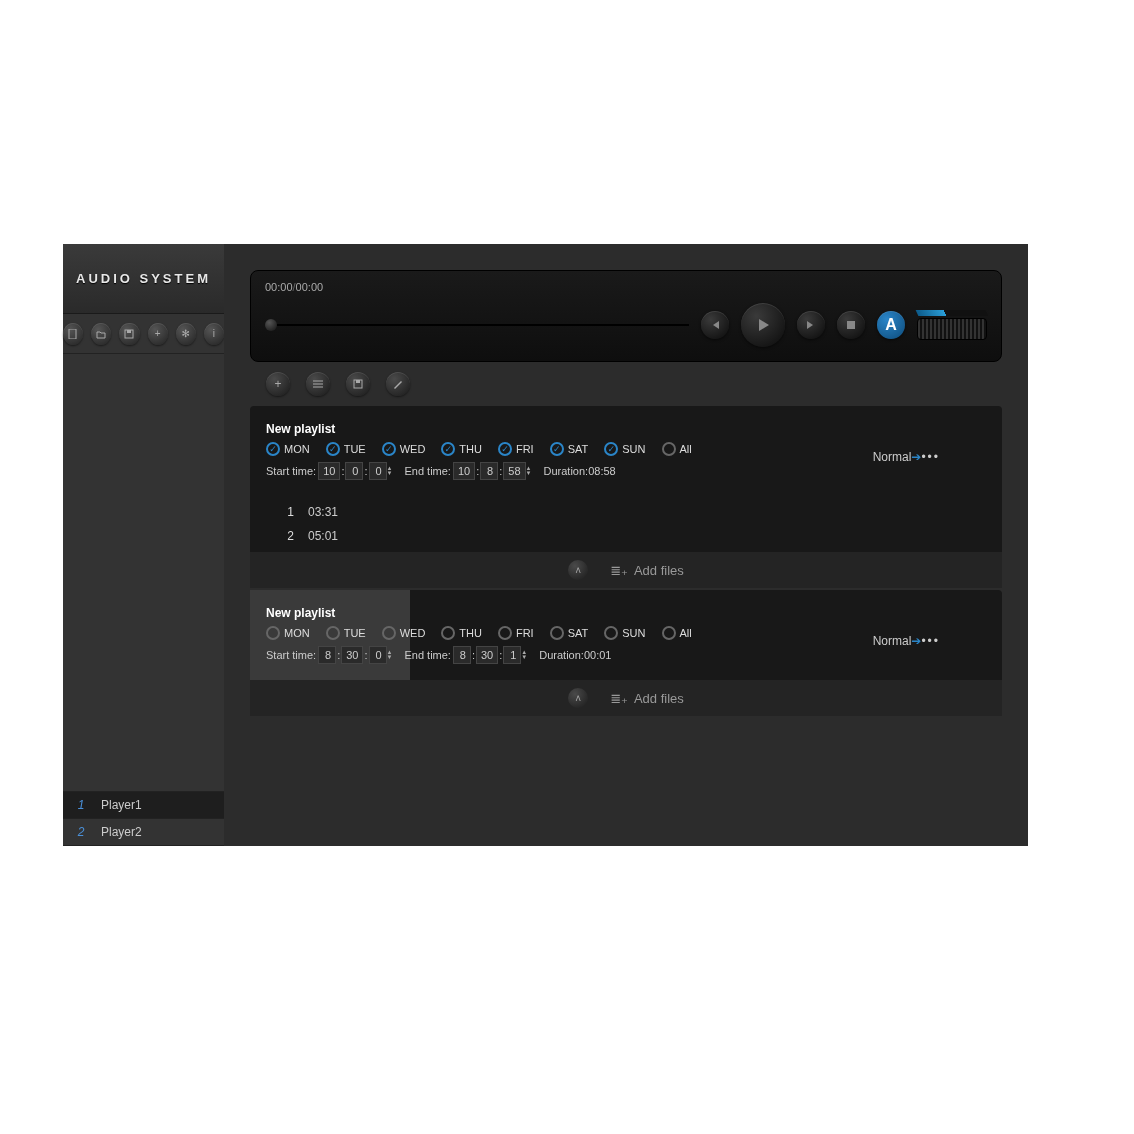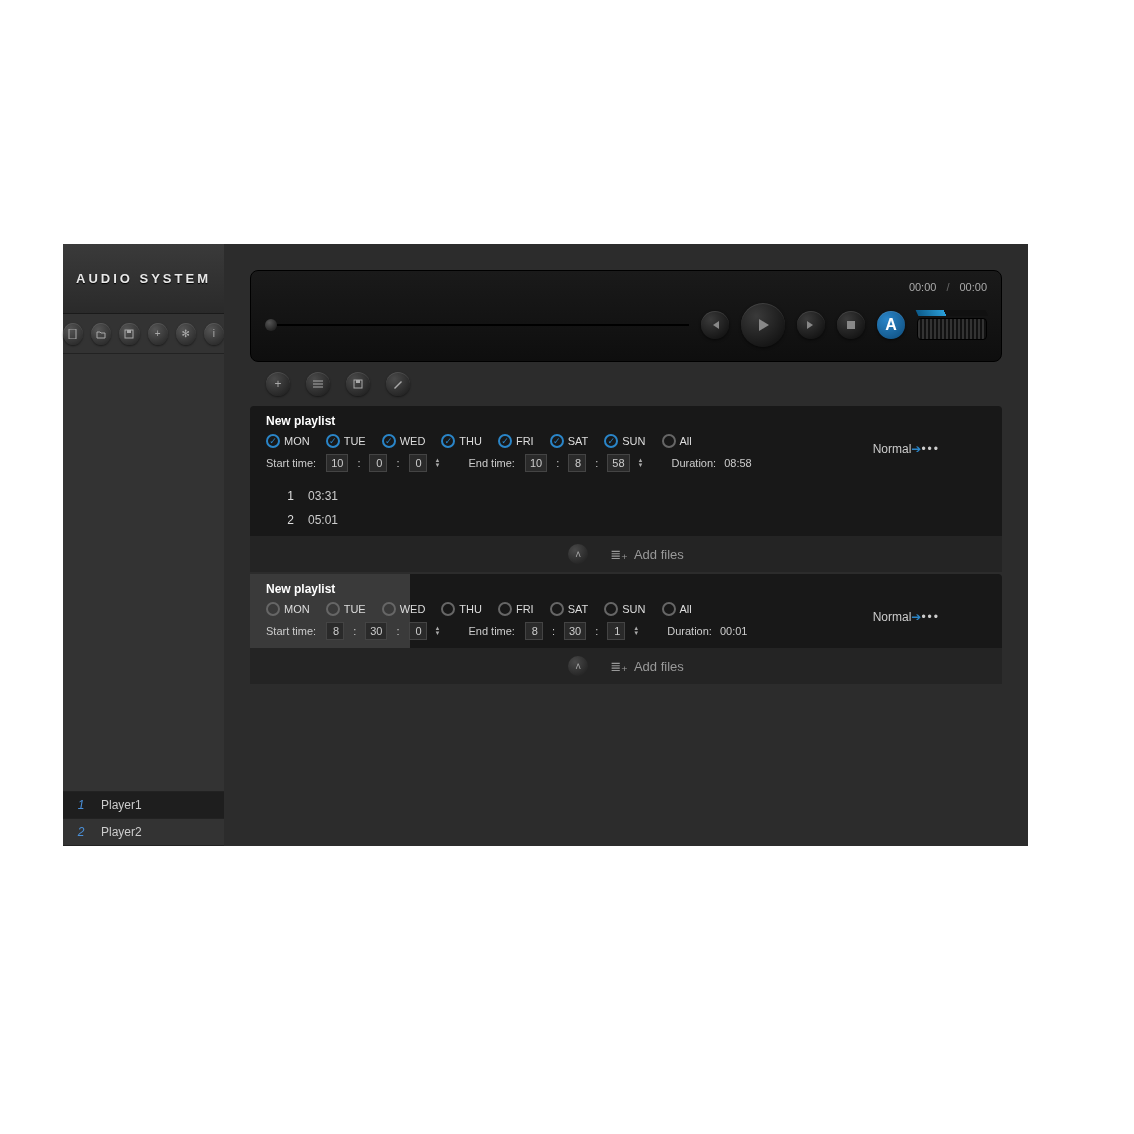--- a/index.html
+++ b/index.html
@@ -12,43 +12,43 @@
 .app-title{color:#e8e8e8;font-size:13px;font-weight:bold;letter-spacing:3px;text-shadow:0 1px 1px #000}
 .sidebar-toolbar{height:40px;background:#333;display:flex;align-items:center;justify-content:center;gap:8px;border-bottom:1px solid #222}
 .sb-btn{width:22px;height:22px;border-radius:50%;background:radial-gradient(circle at 35% 30%,#555,#222);display:flex;align-items:center;justify-content:center;color:#aaa;font-size:10px;cursor:pointer;box-shadow:inset 0 1px 0 rgba(255,255,255,.1),0 1px 2px rgba(0,0,0,.5)}
 .sidebar-mid{flex:1;background:#333}
 .player-list{border-top:1px solid #222}
 .player-item{display:flex;align-items:center;gap:14px;padding:6px 12px;color:#ccc;font-size:12px;border-bottom:1px solid #222;cursor:pointer}
 .player-item.active{background:#1e1e1e}
 .player-num{width:12px;text-align:center;font-style:italic;color:#4a90d9}
 .main{flex:1;background:#2c2c2c;display:flex;flex-direction:column;padding:26px 26px 0 26px;position:relative}
 .player-panel{background:linear-gradient(180deg,#1a1a1a,#0e0e0e);border:1px solid #000;border-radius:8px;padding:10px 14px 14px 14px}
-.time-row{display:flex;justify-content:flex-end;color:#aaa;font-size:11px;gap:10px}
+.time-row{display:flex;color:#aaa;font-size:11px;}
 .time-row .sep{color:#666}
 .controls-row{display:flex;align-items:center;margin-top:10px;gap:12px}
 .seek{flex:1;height:8px;position:relative}
 .seek-track{position:absolute;left:0;right:0;top:3px;height:2px;background:#000}
 .seek-knob{width:12px;height:12px;border-radius:50%;background:radial-gradient(circle at 35% 30%,#555,#111);position:absolute;top:-2px;left:0}
 .ctrl-btn{width:28px;height:28px;border-radius:50%;background:radial-gradient(circle at 35% 30%,#3a3a3a,#0a0a0a);display:flex;align-items:center;justify-content:center;color:#888;cursor:pointer;box-shadow:inset 0 1px 0 rgba(255,255,255,.1),0 1px 3px rgba(0,0,0,.6)}
 .ctrl-btn.big{width:44px;height:44px}
 .ctrl-btn.a-btn{background:radial-gradient(circle at 35% 30%,#2a85c8,#0d4b7a);color:#fff;font-weight:bold}
 .vol{display:flex;flex-direction:column;align-items:center;gap:2px}
 .vol-ind{width:70px;height:6px;background:linear-gradient(90deg,#0d5b8a 0%,#2a9ed8 40%,#111 40%);transform:skewX(25deg)}
 .vol-dial{width:70px;height:22px;border-radius:4px;background:repeating-linear-gradient(90deg,#333 0 2px,#111 2px 4px);border:1px solid #000}
 .playlist-toolbar{display:flex;gap:16px;padding:10px 16px}
 .pl-btn{width:24px;height:24px;border-radius:50%;background:radial-gradient(circle at 35% 30%,#4a4a4a,#1a1a1a);display:flex;align-items:center;justify-content:center;color:#aaa;font-size:12px;cursor:pointer;box-shadow:inset 0 1px 0 rgba(255,255,255,.1),0 1px 2px rgba(0,0,0,.5)}
 .playlist{background:#181818;border-radius:4px;margin-bottom:2px}
-.pl-header{padding:8px 16px;color:#fff;font-size:12px}
+.pl-header{padding:16px 16px;color:#fff;font-size:12px}
 .pl-title{font-weight:bold;margin-bottom:6px}
 .days-row{display:flex;gap:16px;align-items:center;margin-bottom:6px}
 .day{display:flex;align-items:center;gap:4px;color:#ddd;font-size:11px}
 .day-cb{width:14px;height:14px;border-radius:50%;border:2px solid #666;display:flex;align-items:center;justify-content:center;cursor:pointer}
 .day-cb.checked{border-color:#2a85c8}
 .day-cb.checked::after{content:"✓";color:#2a85c8;font-size:9px}
-.time-inputs{display:flex;align-items:center;gap:8px;color:#ccc;font-size:11px}
+.time-inputs{display:flex;align-items:center;color:#ccc;font-size:11px}
 .time-inputs .lbl{margin-right:2px}
 .time-inputs .val{background:#2a2a2a;padding:2px 4px;border:1px solid #444;min-width:18px;text-align:right}
 .time-inputs .colon{margin:0 1px}
 .spin{display:flex;flex-direction:column;font-size:6px;color:#aaa;cursor:pointer;line-height:5px}
 .pl-right{position:absolute;right:46px;display:flex;align-items:center;color:#ccc;font-size:12px}
 .pl-right .arrow{color:#2a85c8}
 .pl-right .dots{letter-spacing:2px;cursor:pointer}
 .tracks{padding:4px 0}
 .track{display:flex;align-items:center;padding:5px 18px;color:#ddd;font-size:12px}
 .track .num{width:26px;text-align:right;margin-right:14px}

